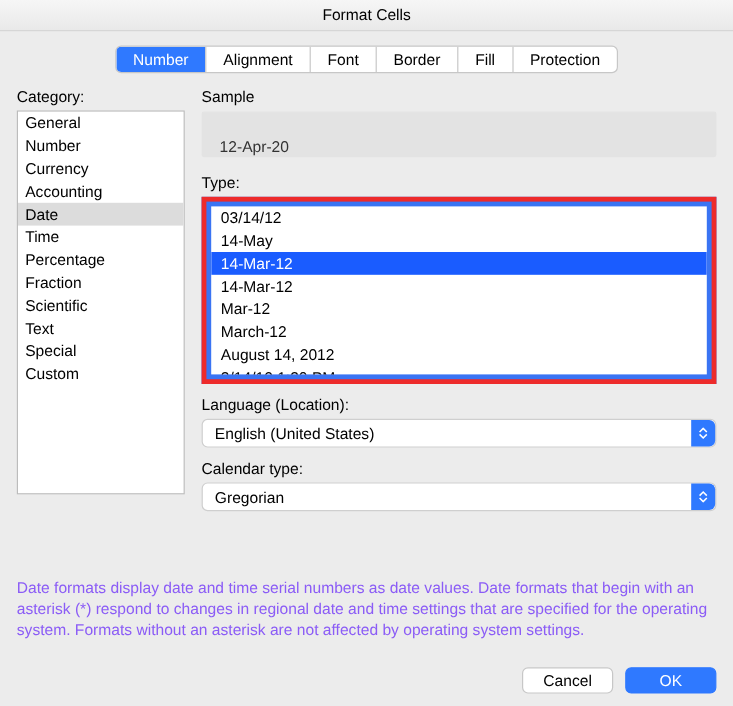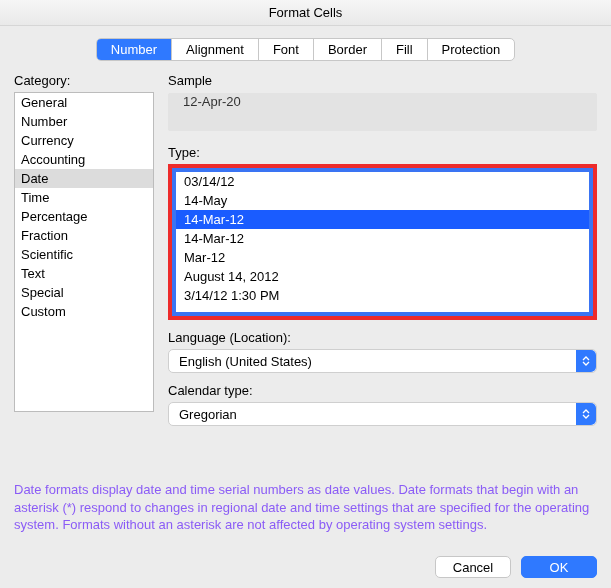--- a/index.html
+++ b/index.html
@@ -43,21 +43,21 @@
     width: 140px; height: 320px; overflow: auto;
   }
   .catlist .item { padding: 2px 6px; }
   .catlist .item.selected { background: #dcdcdc; }
   .samplebox {
     margin-top: 5px;
     height: 38px;
     background: #e3e3e3;
     border: 1px solid #e3e3e3;
     border-radius: 2px;
-    display: flex; align-items: flex-start;
+    display: flex; align-items: flex-end;
     padding-left: 14px;
     color: #333;
   }
   .typewrap {
     margin-top: 3px;
     border: 4px solid #ed2b2b;
     padding: 4px;
     background: #3a74f3;
   }
   .typelist {
@@ -156,20 +156,21 @@
 
         <div class="section-gap"></div>
         <div class="label">Type:</div>
         <div class="typewrap">
           <div class="typelist" id="typelist">
               <div class="titem">03/14/12</div>
               <div class="titem">14-May</div>
               <div class="titem selected">14-Mar-12</div>
               <div class="titem">14-Mar-12</div>
               <div class="titem">Mar-12</div>
+              <div class="titem">March-12</div>
               <div class="titem">August 14, 2012</div>
               <div class="titem">3/14/12 1:30 PM</div>
             </div>
         </div>
 
         <div class="sectlabel">Language (Location):</div>
         <div class="selectwrap">
           <span>English (United States)</span>
           <span class="selectcaret">
             <svg width="8" height="10" viewBox="0 0 8 10">

